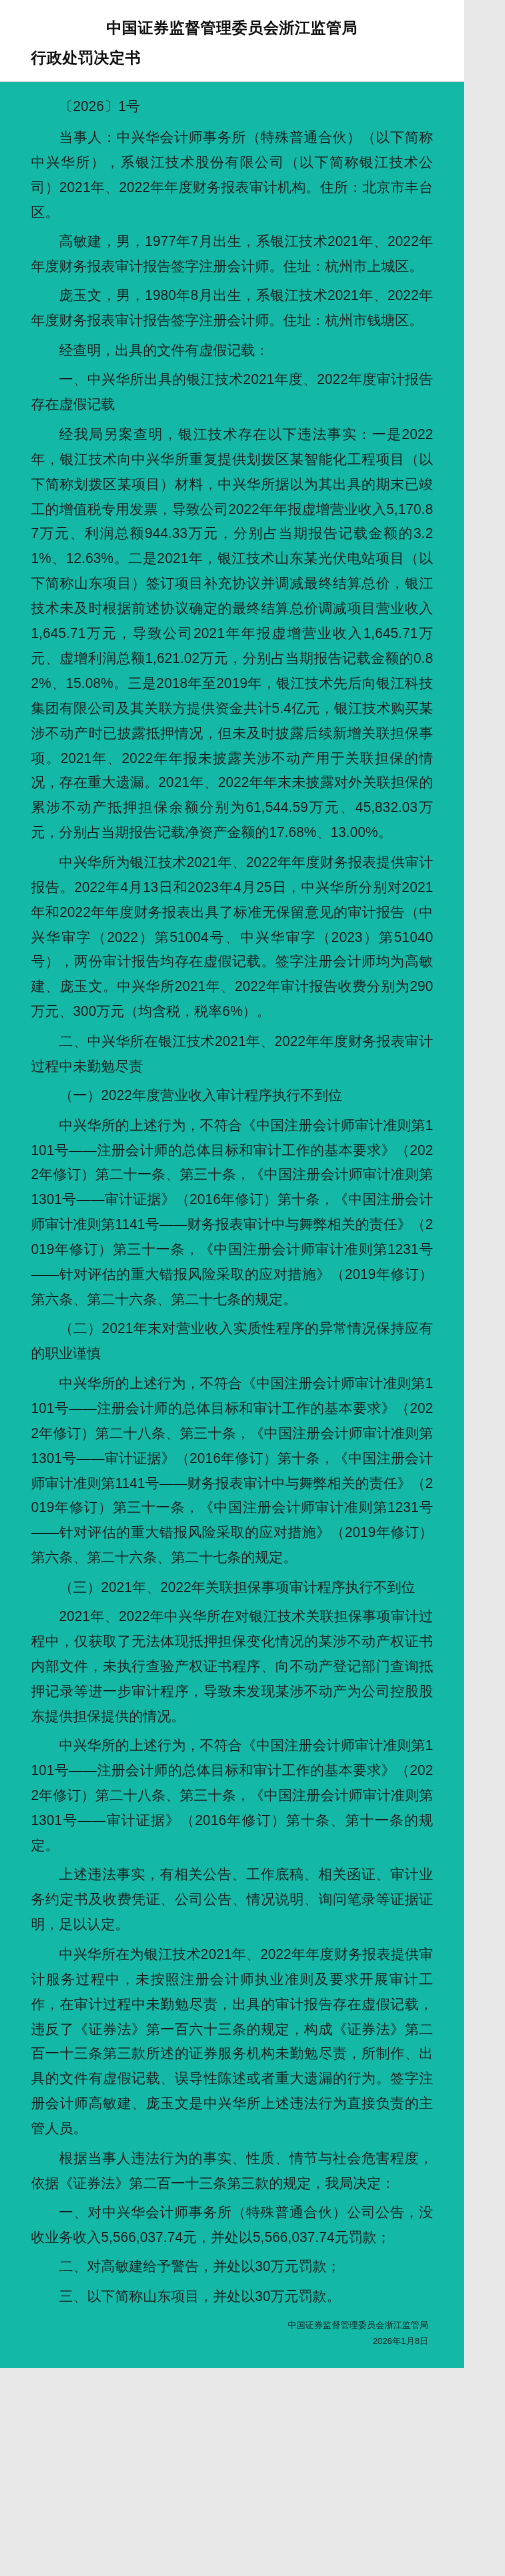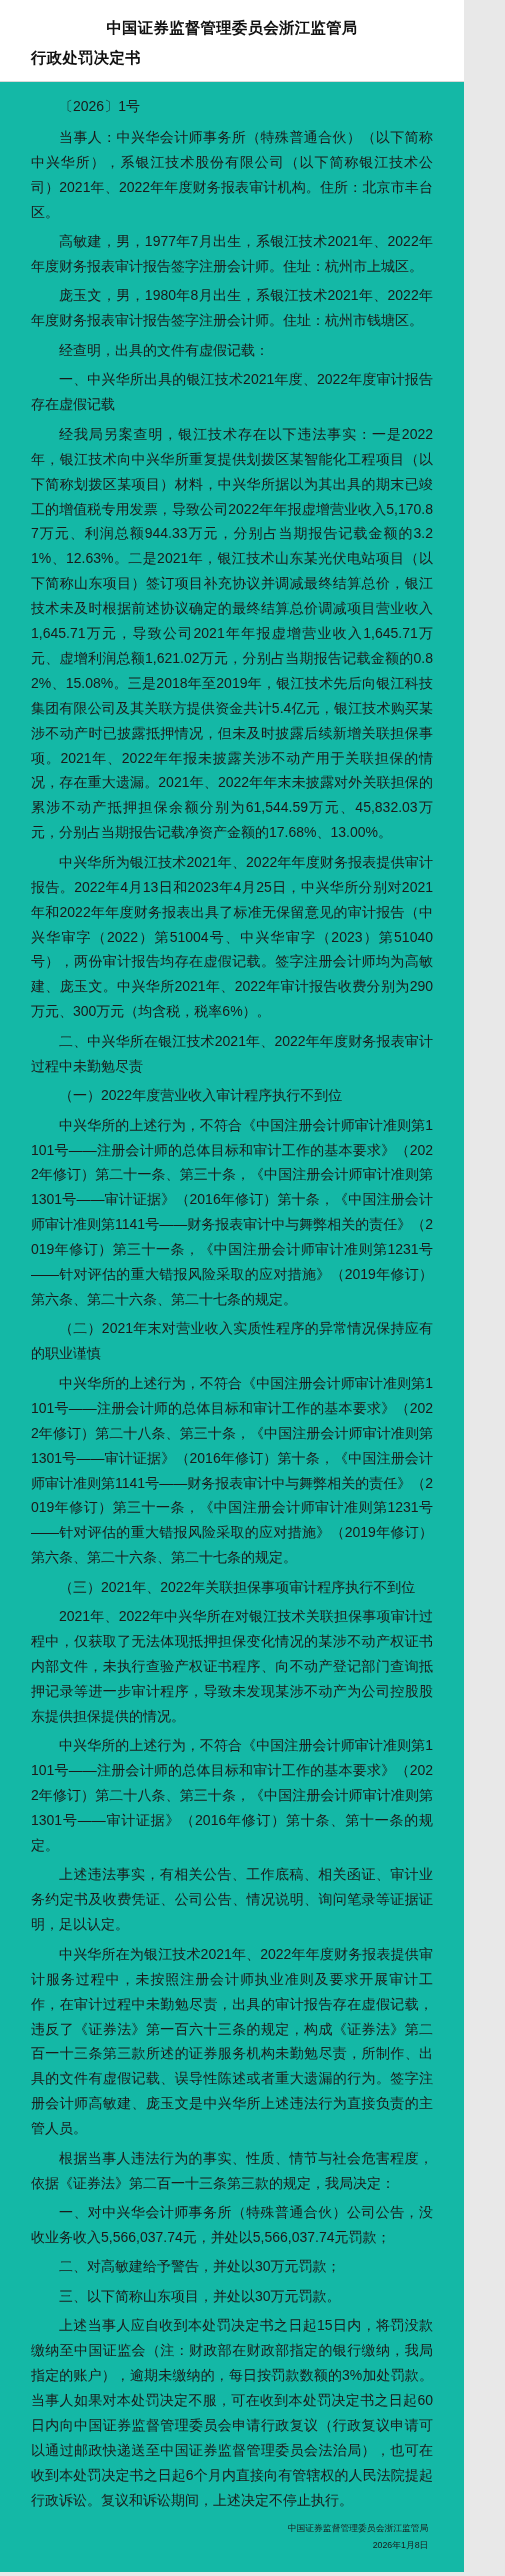--- a/index.html
+++ b/index.html
@@ -98,21 +98,20 @@
     <p class="para indent">中兴华所的上述行为，不符合《中国注册会计师审计准则第1101号——注册会计师的总体目标和审计工作的基本要求》（2022年修订）第二十八条、第三十条，《中国注册会计师审计准则第1301号——审计证据》（2016年修订）第十条，《中国注册会计师审计准则第1141号——财务报表审计中与舞弊相关的责任》（2019年修订）第三十一条，《中国注册会计师审计准则第1231号——针对评估的重大错报风险采取的应对措施》（2019年修订）第六条、第二十六条、第二十七条的规定。</p>
     <p class="para indent">（三）2021年、2022年关联担保事项审计程序执行不到位</p>
     <p class="para indent">2021年、2022年中兴华所在对银江技术关联担保事项审计过程中，仅获取了无法体现抵押担保变化情况的某涉不动产权证书内部文件，未执行查验产权证书程序、向不动产登记部门查询抵押记录等进一步审计程序，导致未发现某涉不动产为公司控股股东提供担保提供的情况。</p>
     <p class="para indent">中兴华所的上述行为，不符合《中国注册会计师审计准则第1101号——注册会计师的总体目标和审计工作的基本要求》（2022年修订）第二十八条、第三十条，《中国注册会计师审计准则第1301号——审计证据》（2016年修订）第十条、第十一条的规定。</p>
     <p class="para indent">上述违法事实，有相关公告、工作底稿、相关函证、审计业务约定书及收费凭证、公司公告、情况说明、询问笔录等证据证明，足以认定。</p>
     <p class="para indent">中兴华所在为银江技术2021年、2022年年度财务报表提供审计服务过程中，未按照注册会计师执业准则及要求开展审计工作，在审计过程中未勤勉尽责，出具的审计报告存在虚假记载，违反了《证券法》第一百六十三条的规定，构成《证券法》第二百一十三条第三款所述的证券服务机构未勤勉尽责，所制作、出具的文件有虚假记载、误导性陈述或者重大遗漏的行为。签字注册会计师高敏建、庞玉文是中兴华所上述违法行为直接负责的主管人员。</p>
     <p class="para indent">根据当事人违法行为的事实、性质、情节与社会危害程度，依据《证券法》第二百一十三条第三款的规定，我局决定：</p>
     <p class="para indent">一、对中兴华会计师事务所（特殊普通合伙）公司公告，没收业务收入5,566,037.74元，并处以5,566,037.74元罚款；</p>
     <p class="para indent">二、对高敏建给予警告，并处以30万元罚款；</p>
     <p class="para indent">三、以下简称山东项目，并处以30万元罚款。</p>
-    <p class="para indent">上述当事人应自收到本处罚决定书之日起15日内，将罚没款缴纳至中国证监会（注：财政部在财政部指定的银行缴纳，我局指定的账户），逾期未缴纳的，每日按罚款数额的3%加处罚款。当事人如果对本处罚决定不服，可在收到本处罚决定书之日起60日内向中国证券监督管理委员会申请行政复议（行政复议申请可以通过邮政快递送至中国证券监督管理委员会法治局），也可在收到本处罚决定书之日起6个月内直接向有管辖权的人民法院提起行政诉讼。复议和诉讼期间，上述决定不停止执行。</p>
 
     <div class="sign-block">
       <p class="sign">中国证券监督管理委员会浙江监管局</p>
       <p class="sign">2026年1月8日</p>
     </div>
 
   </div>
 </div>
 
 

